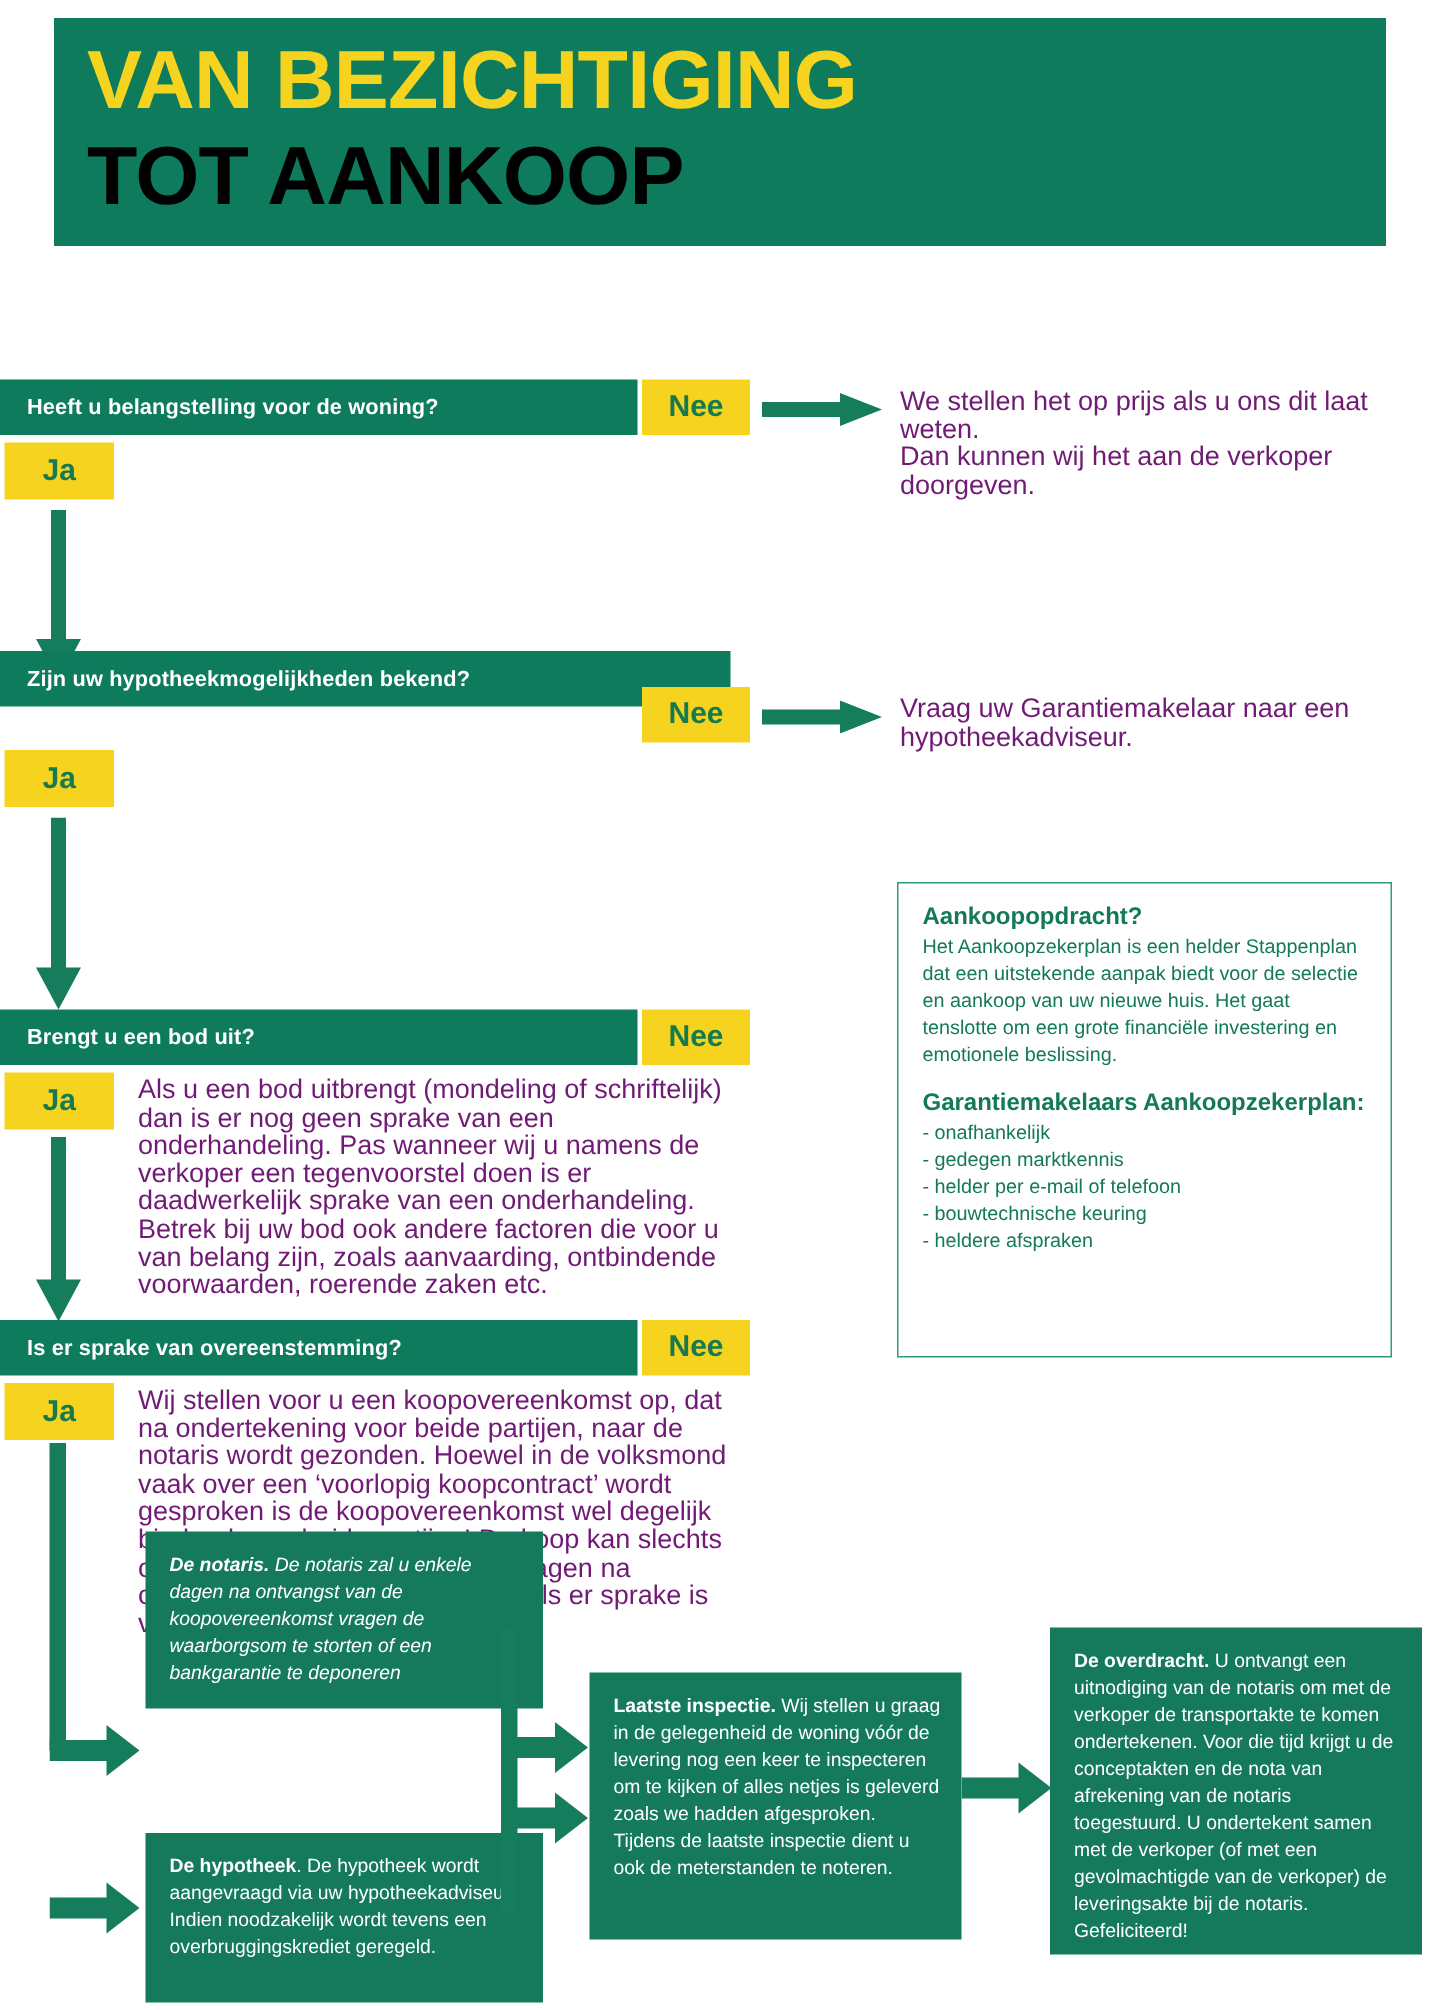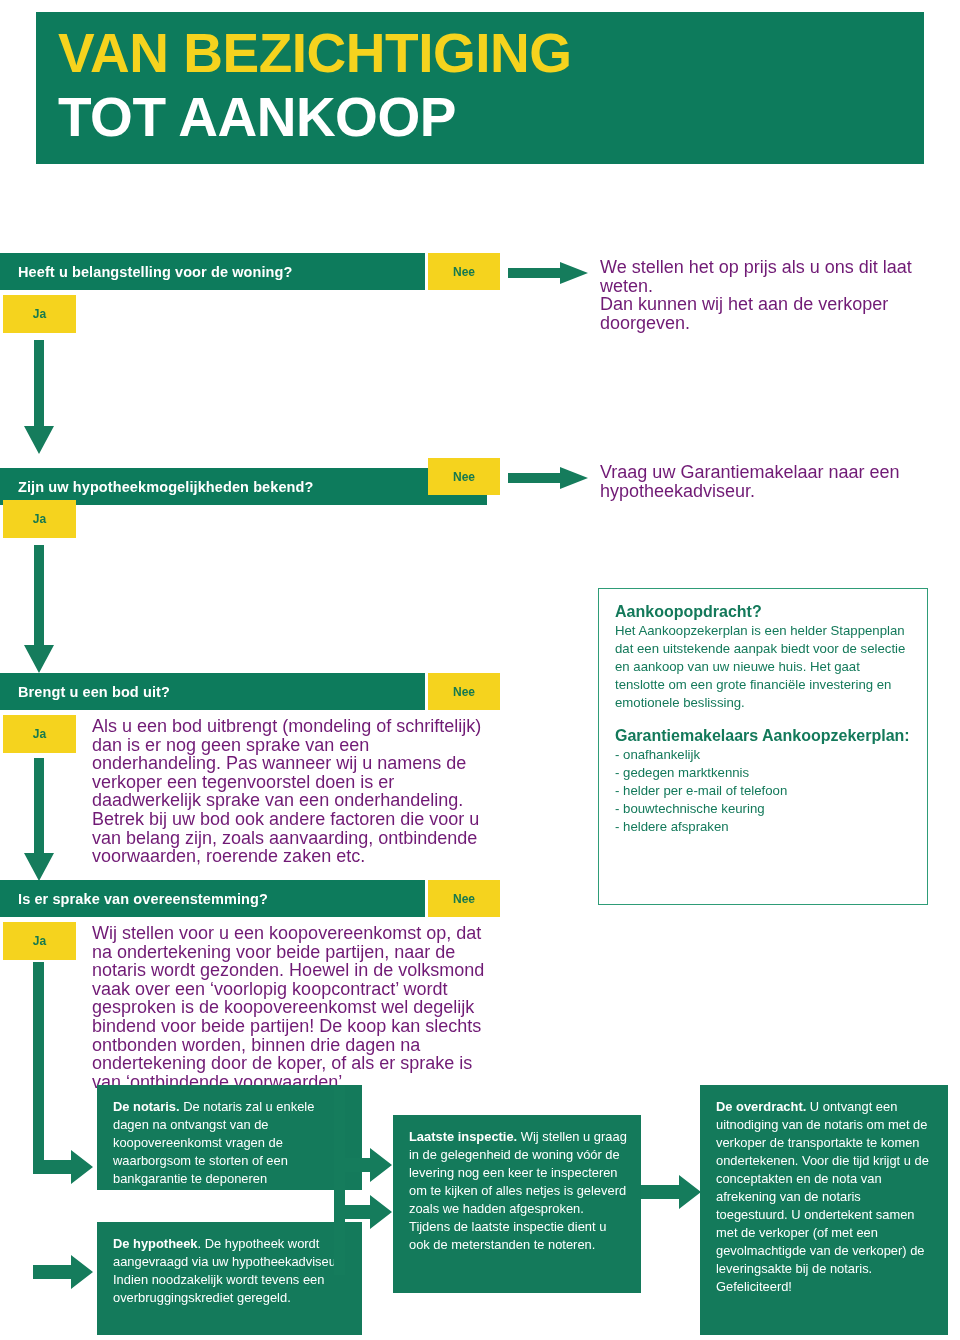--- a/index.html
+++ b/index.html
@@ -21,40 +21,40 @@
   }
   .banner-l1{
     position:absolute;left:22px;top:12px;
     font-size:55px;line-height:58px;font-weight:700;
     color:#F5D31E;letter-spacing:-0.5px;
     font-family:"Liberation Sans", sans-serif;
   }
   .banner-l2{
     position:absolute;left:22px;top:76px;
     font-size:55px;line-height:58px;font-weight:700;
-    color:#ffffff;letter-spacing:-0.5px;
+    color:#000000;letter-spacing:-0.5px;
     font-family:"Liberation Sans", sans-serif;
   }
 
   
   .qbar{
     background:#0D7B5C;
     height:37px;
     display:flex;align-items:center;
   }
   .qbar span{
     color:#ffffff;font-weight:700;font-size:14.5px;
     padding-left:18px;letter-spacing:0.1px;
   }
 
   
   .chip{
     background:#F5D31E;
     display:flex;align-items:center;justify-content:center;
-    color:#16794F;font-weight:700;font-size:12px;
+    color:#16794F;font-weight:700;font-size:20px;
   }
   .chip-no{width:72px;height:37px;}
   .chip-yes{width:73px;height:38px;}
 
   
   .para{
     font-size:18px;line-height:18.6px;color:#701a75;
     font-family:"Liberation Sans", sans-serif;
   }
 
@@ -123,21 +123,21 @@
   <div class="abs chip chip-yes" style="left:3px;top:295px;">
     <span>Ja</span>
   </div>
 
   <div class="abs arrow-d" style="left:24px;top:340px;">
     <svg width="30" height="114" viewBox="0 0 30 114">
       <path d="M10 0 L20 0 L20 86 L30 86 L15 114 L0 86 L10 86 Z" fill="#157C5C"></path>
     </svg>
   </div>
 
-  <div class="abs qbar" style="left:0px;top:468px;width:487px;">
+  <div class="abs qbar" style="left:0px;top:434px;width:487px;">
     <span>Zijn uw hypotheekmogelijkheden bekend?</span>
   </div>
 
   <div class="abs chip chip-no" style="left:428px;top:458px;">
     <span>Nee</span>
   </div>
 
   <div class="abs arrow-r" style="left:508px;top:467px;">
     <svg width="80" height="22" viewBox="0 0 80 22">
       <path d="M0 6 L52 6 L52 0 L80 11 L52 22 L52 16 L0 16 Z" fill="#157C5C"></path>
@@ -212,21 +212,21 @@
       <path d="M0 13 L38 13 L38 3 L60 20 L38 37 L38 27 L0 27 Z" fill="#157C5C"></path>
     </svg>
   </div>
 
   <div class="abs arrow-r" style="left:33px;top:1252px;">
     <svg width="60" height="40" viewBox="0 0 60 40">
       <path d="M0 13 L38 13 L38 3 L60 20 L38 37 L38 27 L0 27 Z" fill="#157C5C"></path>
     </svg>
   </div>
 
-  <div class="abs gblock" style="left:97px;top:1085px;width:265px;height:105px;">
+  <div class="abs gblock" style="left:97px;top:1021px;width:265px;height:118px;font-style:italic;">
     <b>De notaris.</b><span> De notaris zal u enkele dagen na ontvangst van de koopovereenkomst vragen de waarborgsom te storten of een bankgarantie te deponeren</span>
   </div>
 
   <div class="abs gblock" style="left:97px;top:1222px;width:265px;height:113px;">
     <b>De hypotheek</b><span>. De hypotheek wordt aangevraagd via uw hypotheekadviseur. Indien noodzakelijk wordt tevens een overbruggingskrediet geregeld.</span>
   </div>
 
   <div class="abs conn" style="left:334px;top:1085px;width:11px;height:190px;"></div>
 
   <div class="abs arrow-r" style="left:334px;top:1145px;">
@@ -244,17 +244,17 @@
   <div class="abs gblock" style="left:393px;top:1115px;width:248px;height:178px;">
     <b>Laatste inspectie.</b><span> Wij stellen u graag in de gelegenheid de woning vóór de levering nog een keer te inspecteren om te kijken of alles netjes is geleverd zoals we hadden afgesproken. Tijdens de laatste inspectie dient u ook de meterstanden te noteren.</span>
   </div>
 
   <div class="abs arrow-r" style="left:641px;top:1172px;">
     <svg width="60" height="40" viewBox="0 0 60 40">
       <path d="M0 13 L38 13 L38 3 L60 20 L38 37 L38 27 L0 27 Z" fill="#157C5C"></path>
     </svg>
   </div>
 
-  <div class="abs gblock" style="left:700px;top:1085px;width:248px;height:250px;">
+  <div class="abs gblock" style="left:700px;top:1085px;width:248px;height:218px;">
     <b>De overdracht.</b><span> U ontvangt een uitnodiging van de notaris om met de verkoper de transportakte te komen ondertekenen. Voor die tijd krijgt u de conceptakten en de nota van afrekening van de notaris toegestuurd. U ondertekent samen met de verkoper (of met een gevolmachtigde van de verkoper) de leveringsakte bij de notaris. Gefeliciteerd!</span>
   </div>
 
 </div>
 
 </body></html>

